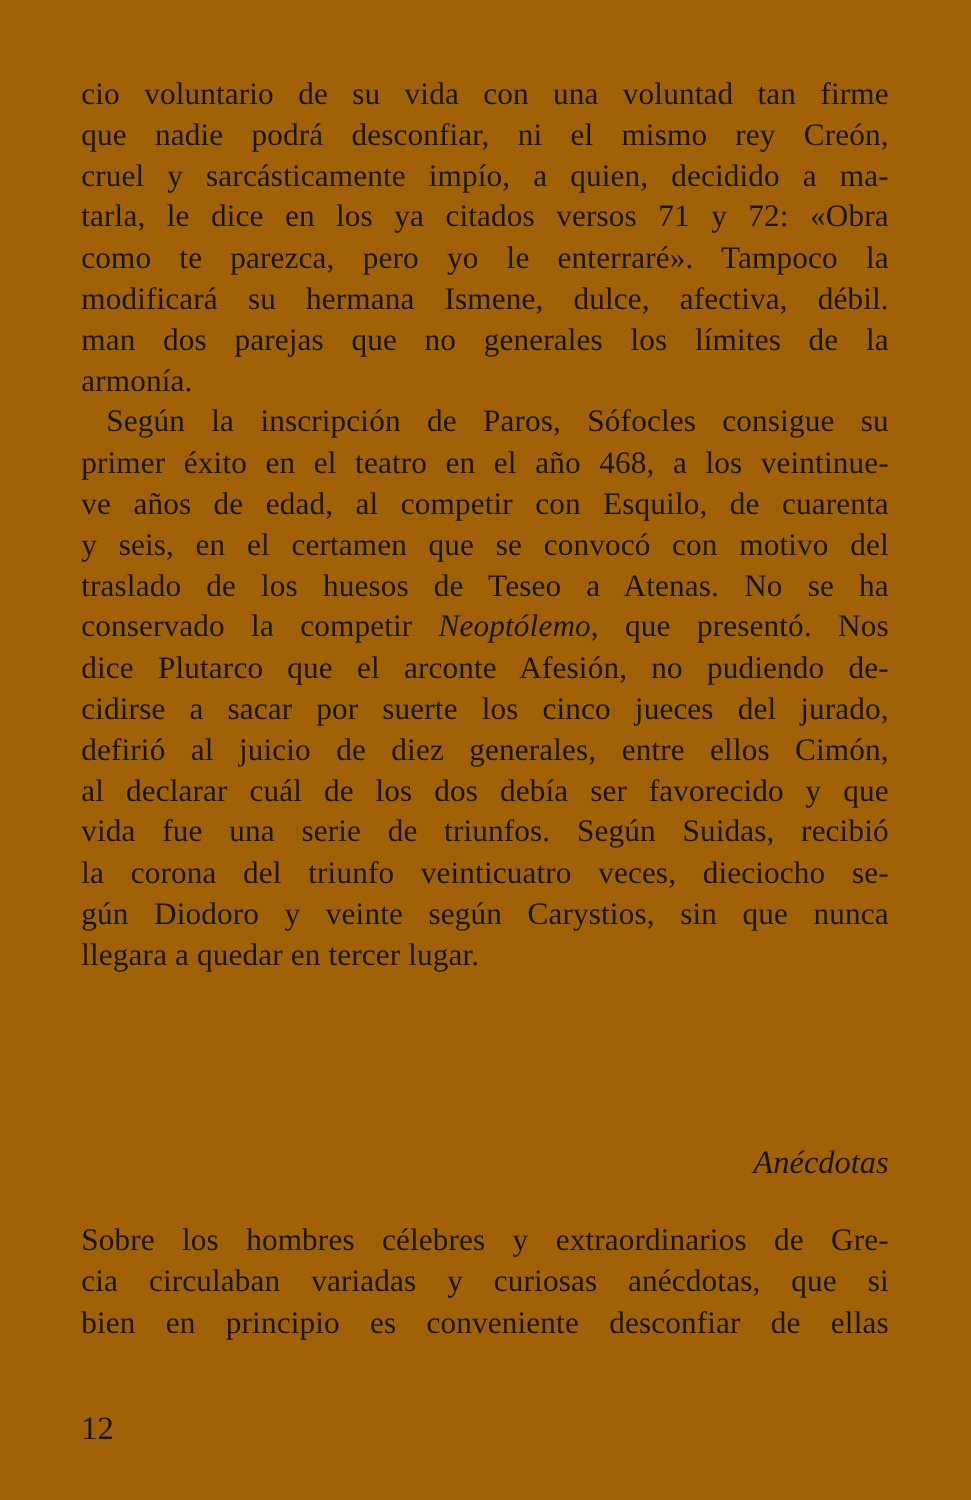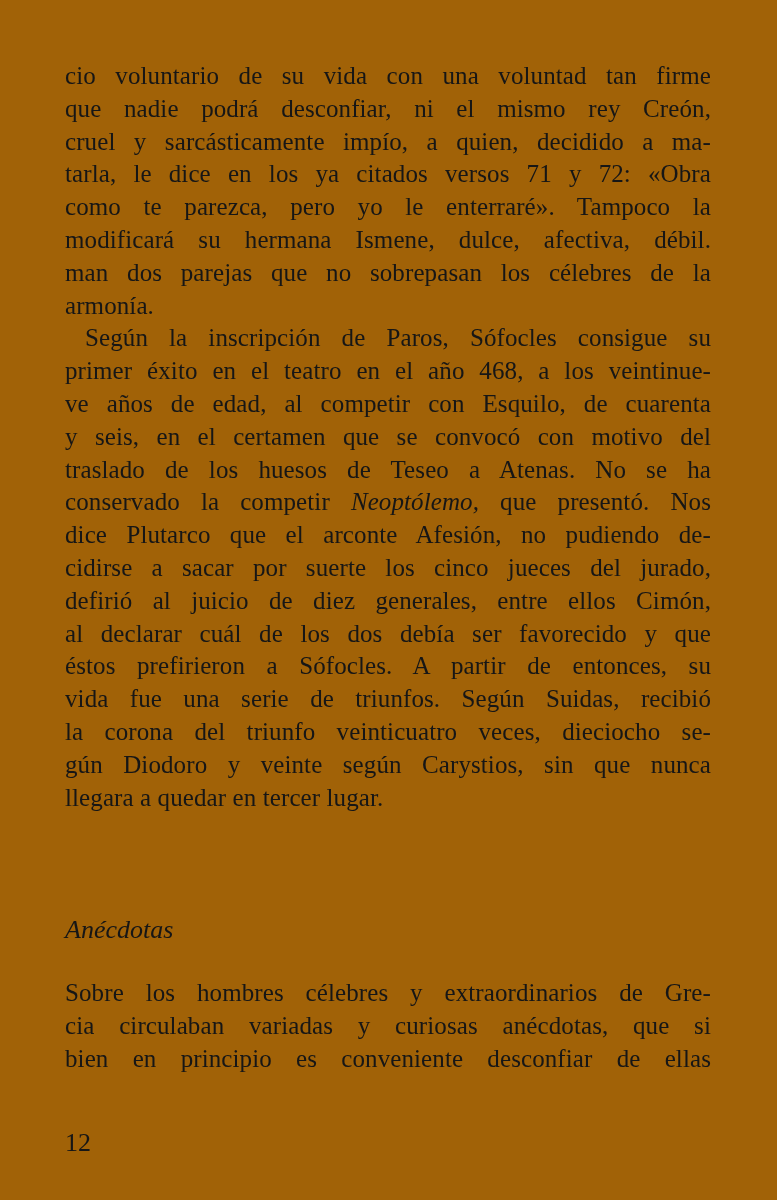--- a/index.html
+++ b/index.html
@@ -37,21 +37,21 @@
   .line.short-last {
     text-align: left;
     text-align-last: left;
   }
   .italic { font-style: italic; }
   .section-heading {
     position: absolute;
     top: 913px;
     left: 65px;
     width: 646px;
-    text-align: left;
+    text-align: right;
     font-style: italic;
     font-size: 26px;
     line-height: 33px;
   }
   .page-number {
     position: absolute;
     top: 1126px;
     left: 65px;
     font-size: 26px;
     line-height: 33px;
@@ -63,35 +63,34 @@
 <div class="page">
 
   <div class="text-block" id="intro-block">
       <div class="paragraph">
         <div class="line">cio voluntario de su vida con una voluntad tan firme</div>
         <div class="line">que nadie podrá desconfiar, ni el mismo rey Creón,</div>
         <div class="line">cruel y sarcásticamente impío, a quien, decidido a ma-</div>
         <div class="line">tarla, le dice en los ya citados versos 71 y 72: «Obra</div>
         <div class="line">como te parezca, pero yo le enterraré». Tampoco la</div>
         <div class="line">modificará su hermana Ismene, dulce, afectiva, débil.</div>
-        <div class="line">man dos parejas que no sobrepasan los célebres de la</div>
+        <div class="line">man dos parejas que no generales los límites de la</div>
         <div class="line short-last">armonía.</div>
       </div>
       <div class="paragraph indent">
         <div class="line">Según la inscripción de Paros, Sófocles consigue su</div>
         <div class="line">primer éxito en el teatro en el año 468, a los veintinue-</div>
         <div class="line">ve años de edad, al competir con Esquilo, de cuarenta</div>
         <div class="line">y seis, en el certamen que se convocó con motivo del</div>
         <div class="line">traslado de los huesos de Teseo a Atenas. No se ha</div>
         <div class="line"><span class="">conservado la competir </span><span class="italic">Neoptólemo,</span><span class=""> que presentó. Nos</span></div>
         <div class="line">dice Plutarco que el arconte Afesión, no pudiendo de-</div>
         <div class="line">cidirse a sacar por suerte los cinco jueces del jurado,</div>
         <div class="line">defirió al juicio de diez generales, entre ellos Cimón,</div>
         <div class="line">al declarar cuál de los dos debía ser favorecido y que</div>
-        <div class="line">éstos prefirieron a Sófocles. A partir de entonces, su</div>
         <div class="line">vida fue una serie de triunfos. Según Suidas, recibió</div>
         <div class="line">la corona del triunfo veinticuatro veces, dieciocho se-</div>
         <div class="line">gún Diodoro y veinte según Carystios, sin que nunca</div>
         <div class="line short-last">llegara a quedar en tercer lugar.</div>
       </div>
     </div>
 
   <div class="section-heading">Anécdotas</div>
 
   <div class="text-block" id="section-block">

